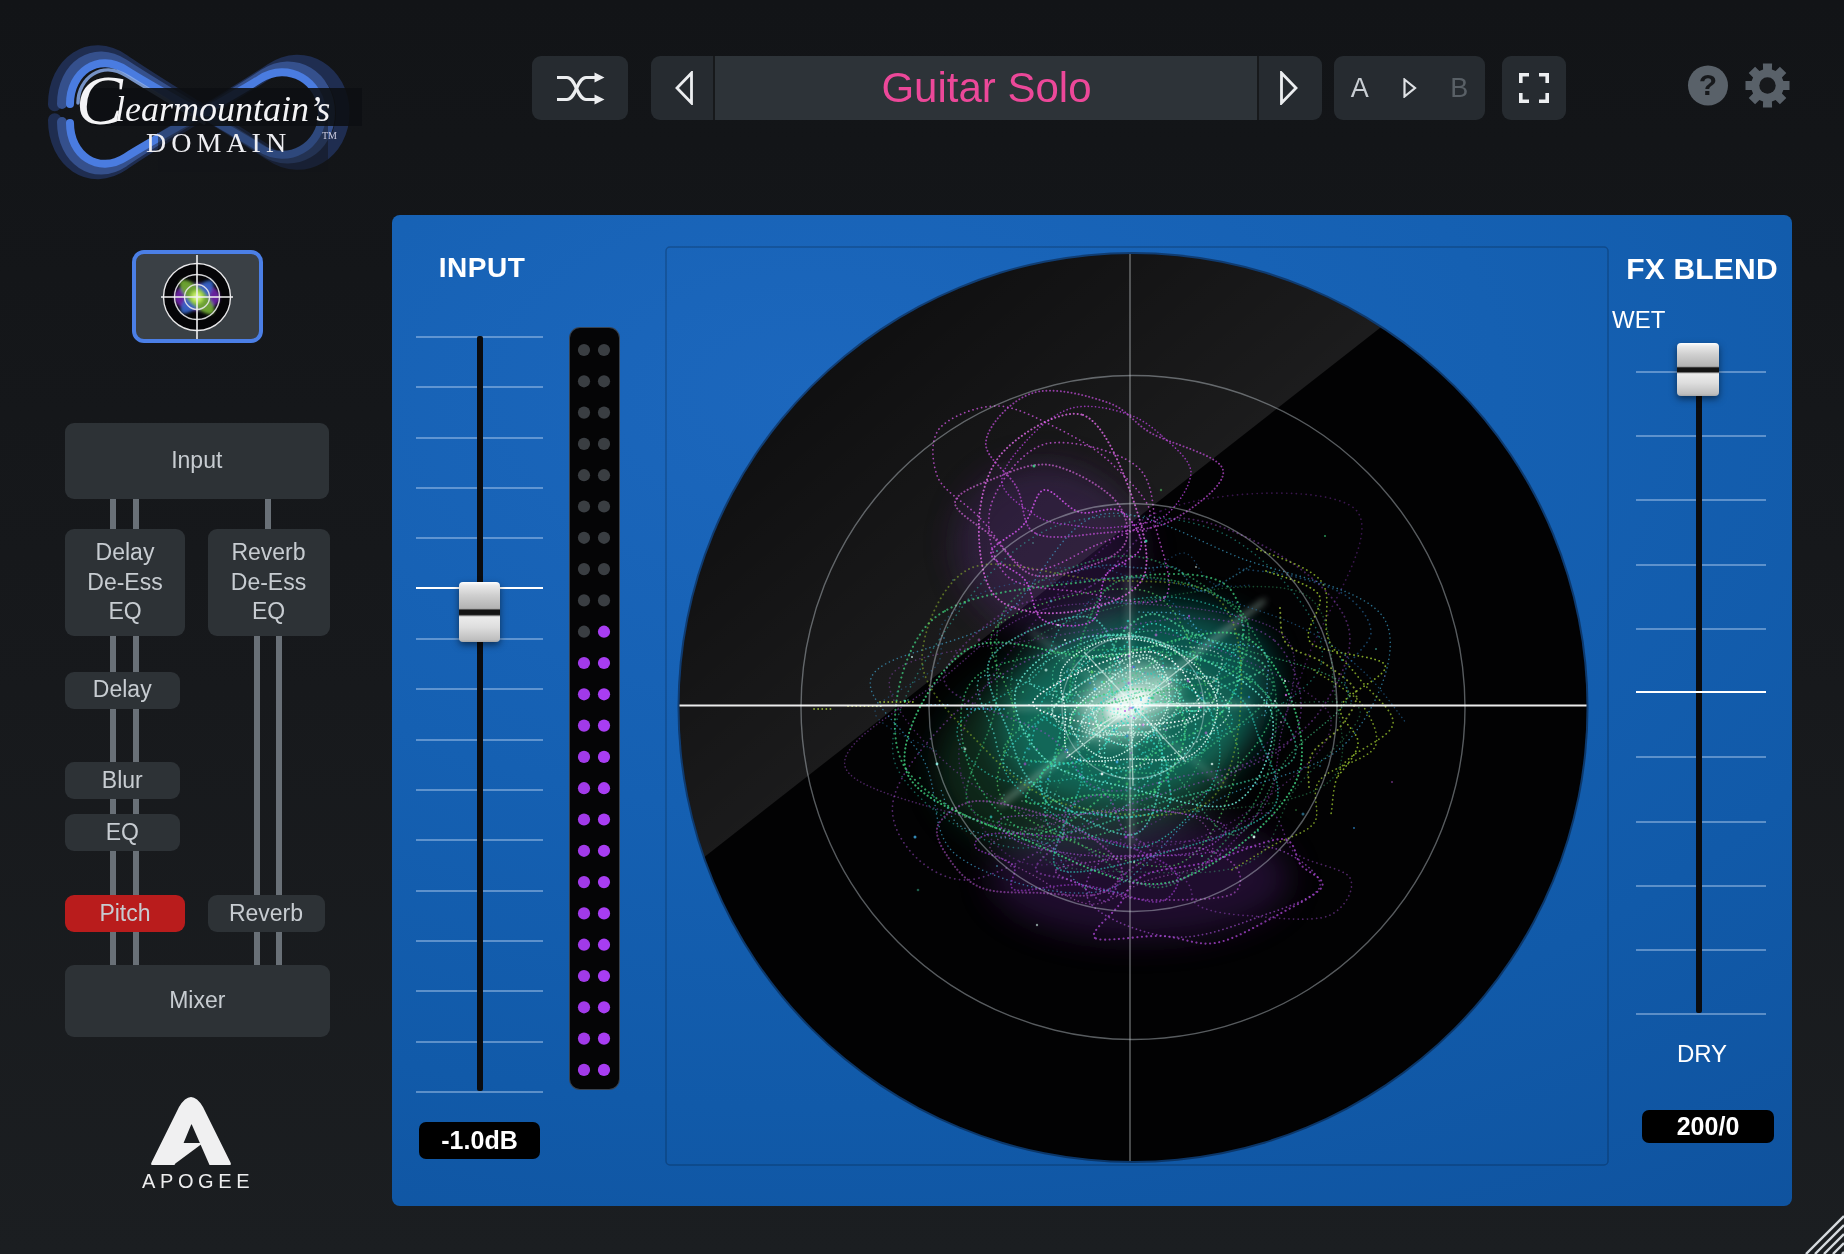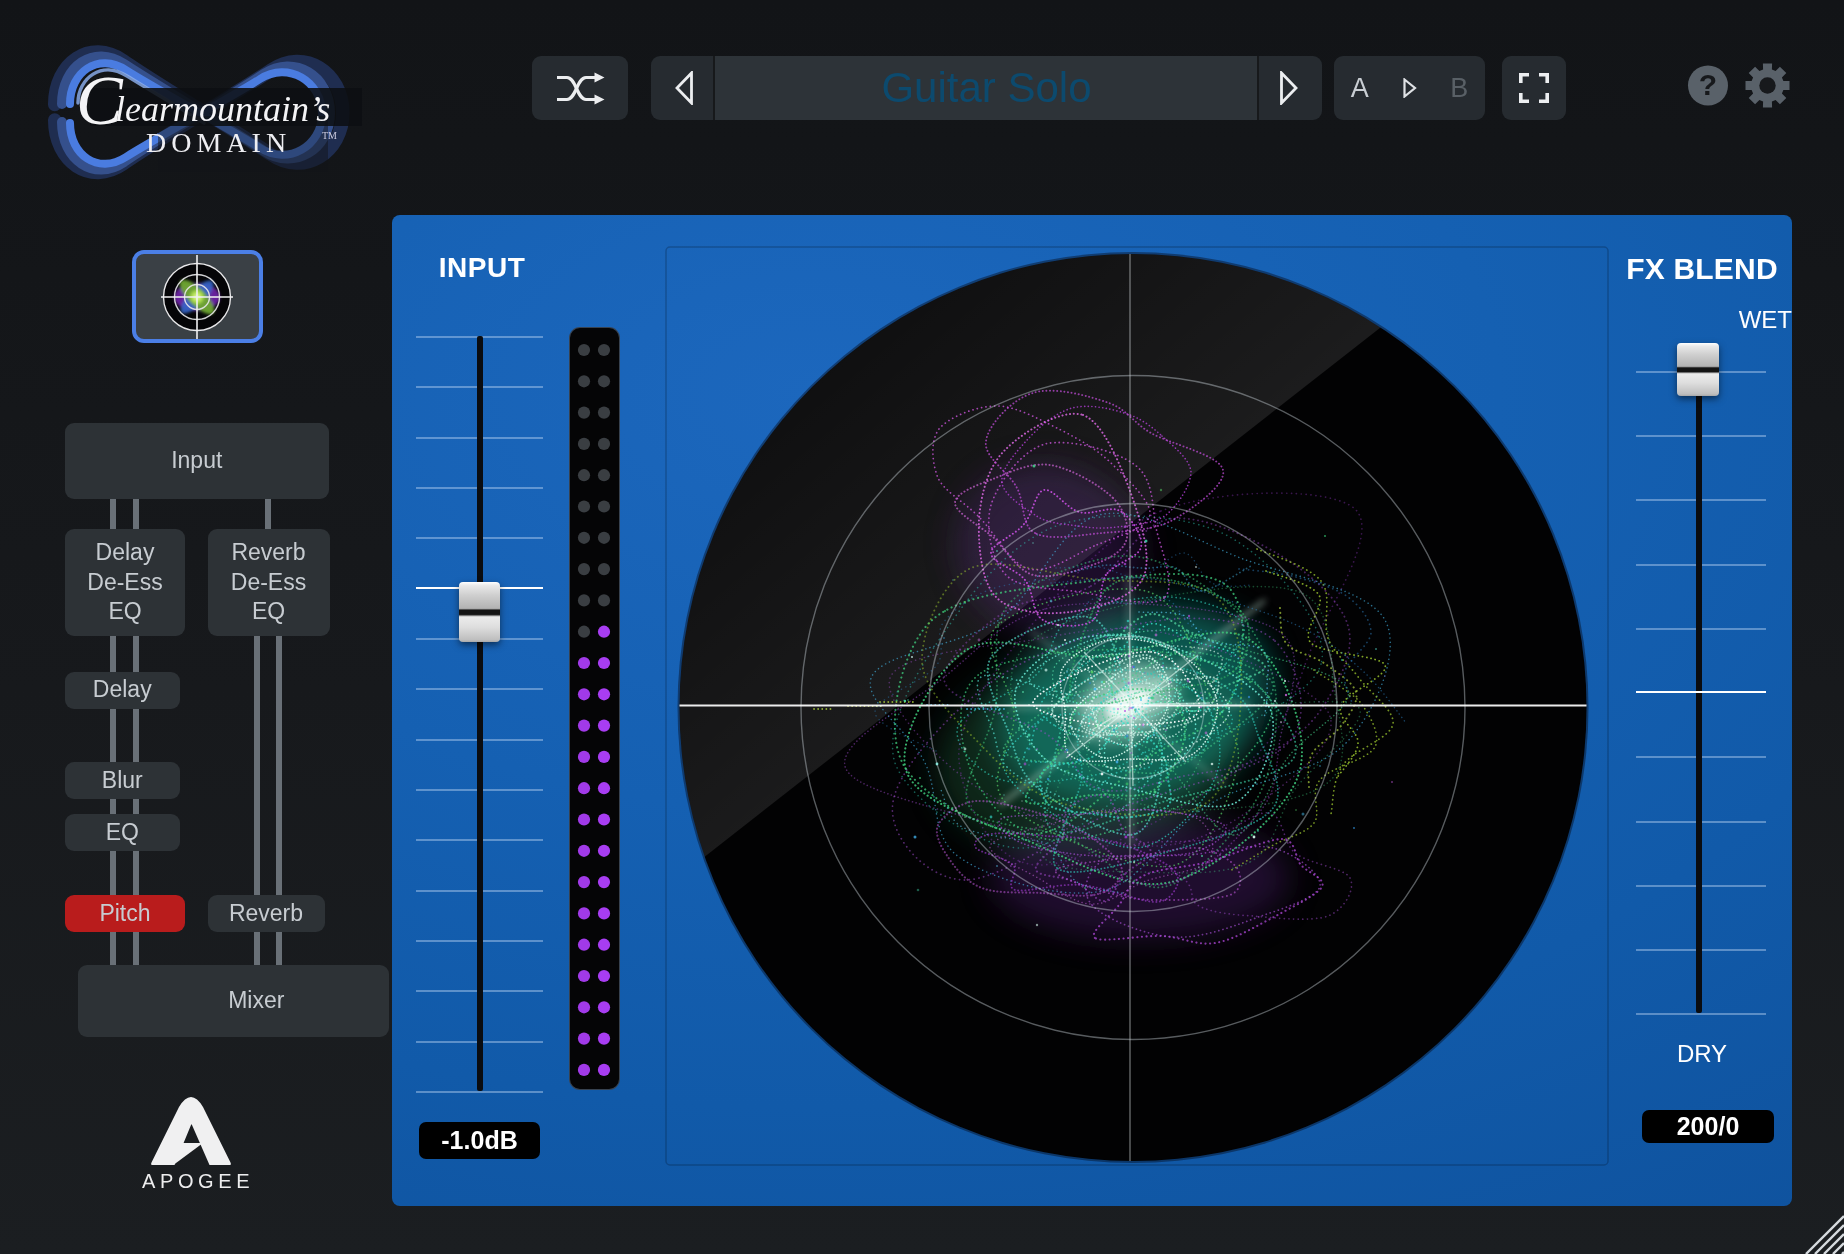--- a/index.html
+++ b/index.html
@@ -44,21 +44,21 @@
 <div class="btn" style="left:651px;top:56px;width:671px;height:64px;background:#262b30;"></div>
 <div class="abs" style="left:715px;top:56px;width:543px;height:64px;background:#2d3338;"></div>
 <svg class="abs" style="left:674px;top:71px;" width="20" height="34" viewBox="0 0 20 34">
   <path d="M17.5,2 L3,17 L17.5,32 Z" fill="none" stroke="#eceef0" stroke-width="2.8"></path>
 </svg>
 <svg class="abs" style="left:1279px;top:71px;" width="20" height="34" viewBox="0 0 20 34">
   <path d="M2.5,2 L17,17 L2.5,32 Z" fill="none" stroke="#eceef0" stroke-width="2.8"></path>
 </svg>
 <div class="abs" style="left:713px;top:56px;width:2px;height:64px;background:#17191b;"></div>
 <div class="abs" style="left:1257px;top:56px;width:2px;height:64px;background:#17191b;"></div>
-<div class="abs" style="left:715px;top:56px;width:543px;height:64px;display:flex;align-items:center;justify-content:center;color:#0c4a6e;font-size:42px;">Guitar Solo</div>
+<div class="abs" style="left:715px;top:56px;width:543px;height:64px;display:flex;align-items:center;justify-content:center;color:#ec4899;font-size:42px;">Guitar Solo</div>
 
 <div class="btn" style="left:1334px;top:56px;width:151px;height:64px;"></div>
 <div class="abs" style="left:1334px;top:56px;width:151px;height:64px;display:flex;align-items:center;justify-content:space-around;">
   <span style="color:#c9ced3;font-size:27px;">A</span>
   <svg width="14" height="20" viewBox="0 0 14 20">
       <path d="M1.5,1.5 L12,10 L1.5,18.5 Z" fill="none" stroke="#dfe2e5" stroke-width="2.2"></path>
     </svg>
   <span style="color:#596066;font-size:27px;">B</span>
 </div>
 
@@ -114,21 +114,21 @@
 <div style="position:absolute;left:253.5px;top:625px;width:6px;height:375px;background:#697077;"></div>
 <div style="position:absolute;left:276.0px;top:625px;width:6px;height:375px;background:#697077;"></div>
 <div style="position:absolute;left:65px;top:423px;width:263.5px;height:76px;background:#2d3236;border-radius:9px;color:#c7ccd1;font-size:23px;line-height:29.5px;display:flex;align-items:center;justify-content:center;text-align:center;">Input</div>
 <div style="position:absolute;left:65px;top:529px;width:120px;height:107px;background:#2d3236;border-radius:9px;color:#c7ccd1;font-size:23px;line-height:29.5px;display:flex;align-items:center;justify-content:center;text-align:center;">Delay<br>De-Ess<br>EQ</div>
 <div style="position:absolute;left:207.5px;top:529px;width:122px;height:107px;background:#2d3236;border-radius:9px;color:#c7ccd1;font-size:23px;line-height:29.5px;display:flex;align-items:center;justify-content:center;text-align:center;">Reverb<br>De-Ess<br>EQ</div>
 <div style="position:absolute;left:65px;top:671.5px;width:114.5px;height:37px;background:#2d3236;border-radius:9px;color:#c7ccd1;font-size:23px;line-height:29.5px;display:flex;align-items:center;justify-content:center;text-align:center;">Delay</div>
 <div style="position:absolute;left:65px;top:744px;width:114.5px;height:37px;background:#2d3236;border-radius:9px;color:#c7ccd1;font-size:23px;line-height:29.5px;display:flex;align-items:center;justify-content:center;text-align:center;margin-top:18px;">Blur</div>
 <div style="position:absolute;left:65px;top:814px;width:114.5px;height:37px;background:#2d3236;border-radius:9px;color:#c7ccd1;font-size:23px;line-height:29.5px;display:flex;align-items:center;justify-content:center;text-align:center;">EQ</div>
 <div style="position:absolute;left:65px;top:895px;width:120px;height:37px;background:#b91c1c;border-radius:9px;color:#c7ccd1;font-size:23px;line-height:29.5px;display:flex;align-items:center;justify-content:center;text-align:center;">Pitch</div>
 <div style="position:absolute;left:207.5px;top:895px;width:117px;height:37px;background:#2d3236;border-radius:9px;color:#c7ccd1;font-size:23px;line-height:29.5px;display:flex;align-items:center;justify-content:center;text-align:center;">Reverb</div>
-<div style="position:absolute;left:78px;top:965px;width:264.5px;height:71.5px;background:#2d3236;border-radius:9px;color:#c7ccd1;font-size:23px;line-height:29.5px;display:flex;align-items:center;justify-content:center;text-align:center;padding-left:46px;">Mixer</div>
+<div style="position:absolute;left:65px;top:965px;width:264.5px;height:71.5px;background:#2d3236;border-radius:9px;color:#c7ccd1;font-size:23px;line-height:29.5px;display:flex;align-items:center;justify-content:center;text-align:center;">Mixer</div>
 
 <svg class="abs" style="left:140px;top:1088px;" width="110" height="105" viewBox="0 0 110 105">
   <path d="M12,77 Q10.5,77 11.5,74.5 L39,19 Q51,-1 63,19 L90.5,74.5 Q91.5,77 90,77 L69.5,77 L52,37 Q51.5,35.5 51,37 L34.5,77 Z" fill="#f0f0f1"></path>
   <path d="M35,55 L63,55 L34,76.5 L33.5,76 Z" fill="#f0f0f1"></path>
   <text x="2" y="100" font-size="20" letter-spacing="4.6" fill="#ededee">APOGEE</text>
 </svg>
 
 <div class="abs" style="left:392px;top:215px;width:1400px;height:991px;border-radius:8px;
   background:radial-gradient(140% 120% at 30% 18%, #1c67bd 0%, #1560b2 35%, #115aa9 60%, #0f539f 85%, #0e4f99 100%);"></div>
 
@@ -544,21 +544,21 @@
   <g fill="none">
     <circle cx="1133" cy="707.5" r="71" stroke="rgba(230,240,245,0.35)" stroke-width="1.3"></circle>
     <circle cx="1133" cy="707.5" r="204" stroke="rgba(215,225,232,0.4)" stroke-width="1.4"></circle>
     <circle cx="1133" cy="707.5" r="332" stroke="rgba(215,225,232,0.4)" stroke-width="1.4"></circle>
   </g>
   <line x1="679.5" y1="705.5" x2="1586.5" y2="705.5" stroke="#ffffff" stroke-width="2.2" opacity="0.92"></line>
   <line x1="1130" y1="254" x2="1130" y2="1161" stroke="#cfd6da" stroke-width="1.5" opacity="0.45"></line>
 </svg>
 
 <div class="abs" style="left:1612px;top:252px;width:180px;text-align:center;color:#fff;font-size:30px;font-weight:bold;letter-spacing:0.2px;">FX BLEND</div>
-<div class="abs" style="left:1612px;top:306px;width:180px;text-align:right;color:#fff;font-size:24px;">WET</div>
+<div class="abs" style="left:1612px;top:306px;width:180px;text-align:left;color:#fff;font-size:24px;">WET</div>
 <div style="position:absolute;left:1636px;top:370.8px;width:129.5px;height:2px;background:rgba(205,225,250,0.40);"></div>
 <div style="position:absolute;left:1636px;top:435.1px;width:129.5px;height:2px;background:rgba(205,225,250,0.40);"></div>
 <div style="position:absolute;left:1636px;top:499.3px;width:129.5px;height:2px;background:rgba(205,225,250,0.40);"></div>
 <div style="position:absolute;left:1636px;top:563.5px;width:129.5px;height:2px;background:rgba(205,225,250,0.40);"></div>
 <div style="position:absolute;left:1636px;top:627.8px;width:129.5px;height:2px;background:rgba(205,225,250,0.40);"></div>
 <div style="position:absolute;left:1636px;top:756.3px;width:129.5px;height:2px;background:rgba(205,225,250,0.40);"></div>
 <div style="position:absolute;left:1636px;top:820.5px;width:129.5px;height:2px;background:rgba(205,225,250,0.40);"></div>
 <div style="position:absolute;left:1636px;top:884.8px;width:129.5px;height:2px;background:rgba(205,225,250,0.40);"></div>
 <div style="position:absolute;left:1636px;top:949.0px;width:129.5px;height:2px;background:rgba(205,225,250,0.40);"></div>
 <div style="position:absolute;left:1636px;top:1013.3px;width:129.5px;height:2px;background:rgba(205,225,250,0.40);"></div>

